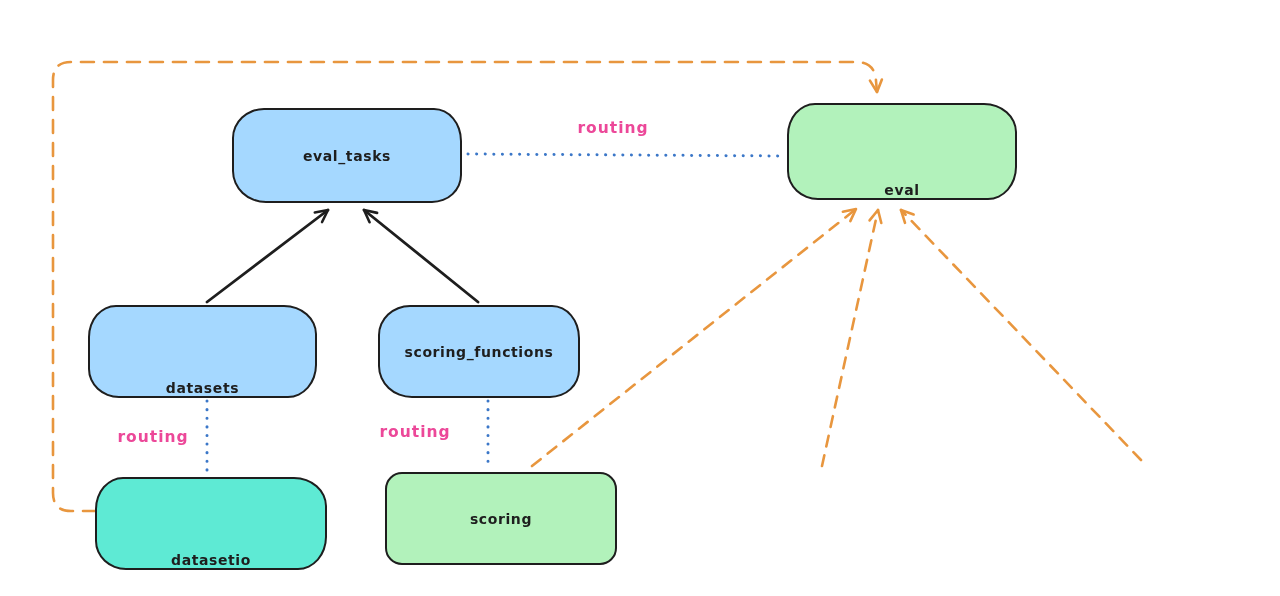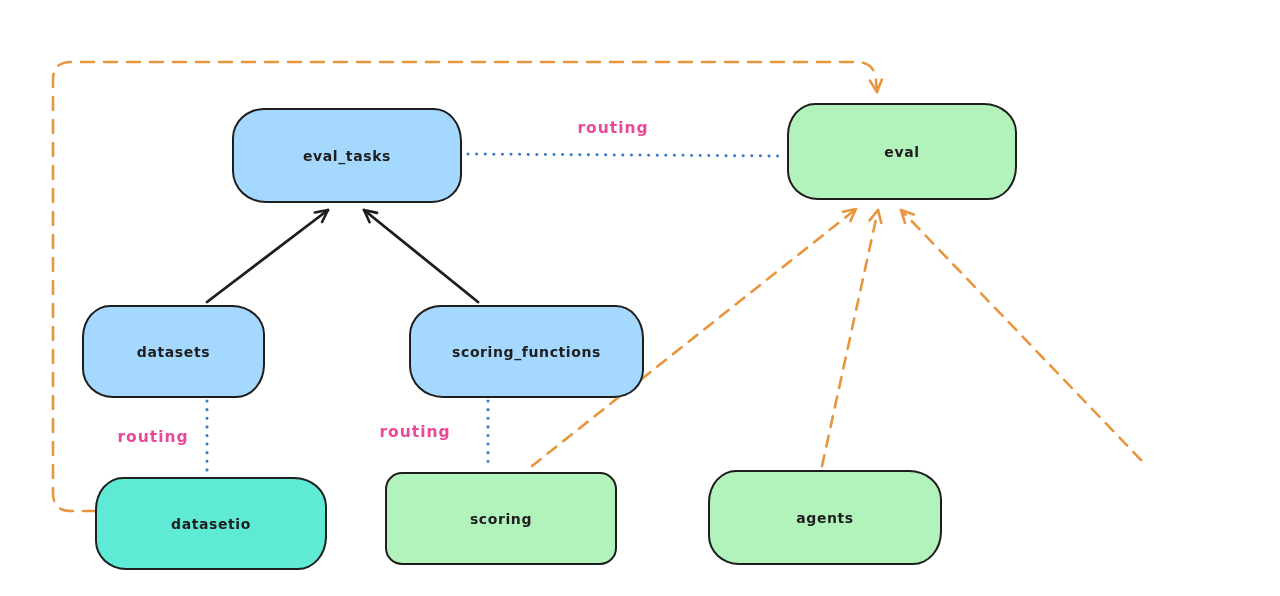--- a/index.html
+++ b/index.html
@@ -21,35 +21,35 @@
     display:flex;align-items:center;justify-content:center;
     border:2.5px solid #1e1e1e;
     box-sizing:border-box;
     font-size:14px;
     font-weight:600;
     letter-spacing:0.6px;
     color:#1e1e1e;
     background:#ffffff;
   }
   .rad-a{border-radius:32px 28px 30px 34px / 30px 33px 28px 32px;}
-  .rad-b{border-radius:28px 33px 29px 31px / 32px 29px 33px 29px;}
+  .rad-b{border-radius:28px 33px 29px 31px / 32px 29px 33px 29px;align-items:flex-end;}
   .edge-label{
     position:absolute;
     font-size:15.5px;
     font-weight:bold;
     letter-spacing:1px;
     color:#ec4899;
     white-space:nowrap;
     transform:translateX(-50%);
   }
   
   #node-eval_tasks        {left:232px; top:108px; width:230px; height:95px;}
   #node-eval              {left:787px; top:103px; width:230px; height:97px;}
-  #node-datasets          {left:82px;  top:305px; width:183px; height:93px;}
-  #node-scoring_functions {left:378px; top:305px; width:235px; height:93px;margin-left:31px;}
+  #node-datasets          {left:88px;  top:305px; width:229px; height:93px;}
+  #node-scoring_functions {left:378px; top:305px; width:202px; height:93px;}
   #node-datasetio         {left:95px;  top:477px; width:232px; height:93px;}
   #node-scoring           {left:385px; top:472px; width:232px; height:93px;}
   #node-agents            {left:708px; top:470px; width:234px; height:95px;}
   #node-inference         {left:1023px;top:465px; width:232px; height:98px;}
   #label-routing-top      {left:613px; top:119px;}
   #label-routing-datasets {left:153px; top:428px;}
   #label-routing-scoring  {left:415px; top:423px;}
 </style>
 </head>
 <body>
@@ -99,22 +99,19 @@
   </div>
 
   <div class="node rad-b" id="node-datasetio" style="background-color: #5eead4;">
     <span>datasetio</span>
   </div>
 
   <div class="node rad-a" id="node-scoring" style="background-color: rgb(178, 242, 187); border-radius: 17px;">
     <span>scoring</span>
   </div>
 
-  <div class="node rad-b" id="node-agents" style="background-color: rgb(178, 242, 187);">
-    <span>agents</span>
-  </div>
 
 
   <div class="edge-label" id="label-routing-top">routing</div>
   <div class="edge-label" id="label-routing-datasets">routing</div>
   <div class="edge-label" id="label-routing-scoring">routing</div>
 
 </div>
 
 </body></html>

